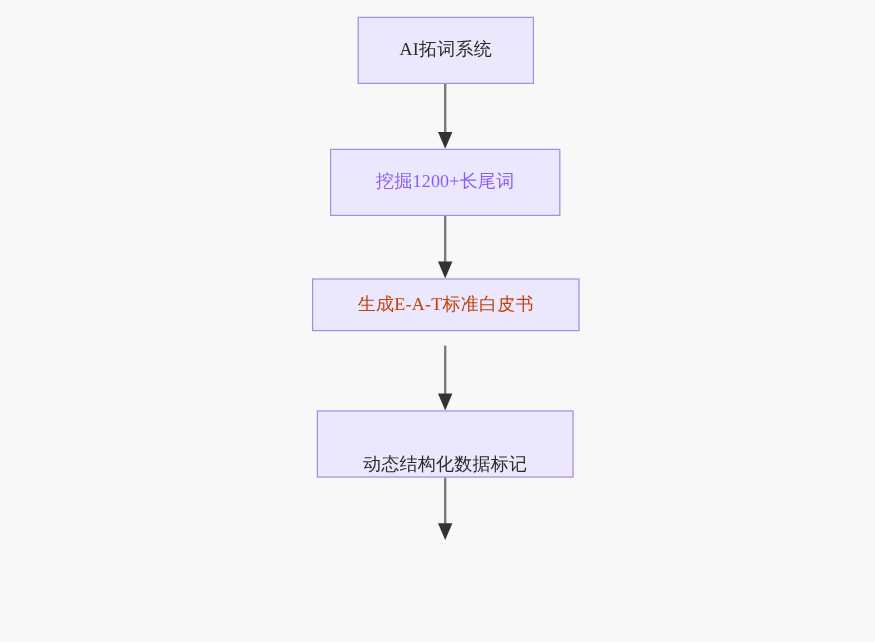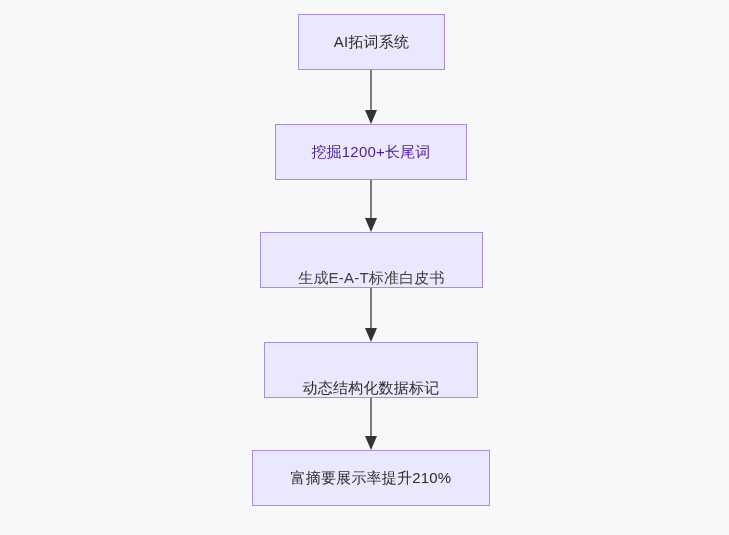--- a/index.html
+++ b/index.html
@@ -43,45 +43,45 @@
   .connector svg {
     display: block;
     width: 100%;
     height: 100%;
     overflow: visible;
   }
 </style>
 </head>
 <body>
 
-<div id="flowchart" style="background: rgb(248, 248, 248);">
+<div id="flowchart" style="background: rgb(248, 248, 248); font-family: Liberation Serif, serif;">
 
   <div class="node" id="node-0" style="left: 298px; top: 14px; width: 147px; height: 56px; background: rgb(235, 231, 252); border-color: rgb(169, 139, 224); color: rgb(43, 43, 43);">
     <span class="node-label">AI拓词系统</span>
   </div>
 
   <div class="connector" id="conn-0" style="left: 358px; top: 70px; height: 54px;">
     <svg viewBox="0 0 26 54" preserveAspectRatio="none">
       <line x1="13" y1="0" x2="13" y2="42" stroke="#7a7a7a" stroke-width="2"></line>
       <polygon points="13,54 7,40 19,40" fill="#333333"></polygon>
     </svg>
   </div>
 
-  <div class="node" id="node-1" style="left: 275px; top: 124px; width: 192px; height: 56px; background: rgb(235, 231, 252); border-color: rgb(169, 139, 224); color: #4c1d95;">
+  <div class="node" id="node-1" style="left: 275px; top: 124px; width: 192px; height: 56px; background: rgb(235, 231, 252); border-color: rgb(169, 139, 224); color: #8b5cf6;">
     <span class="node-label">挖掘1200+长尾词</span>
   </div>
 
   <div class="connector" id="conn-1" style="left: 358px; top: 180px; height: 52px;">
     <svg viewBox="0 0 26 52" preserveAspectRatio="none">
       <line x1="13" y1="0" x2="13" y2="40" stroke="#7a7a7a" stroke-width="2"></line>
       <polygon points="13,52 7,38 19,38" fill="#333333"></polygon>
     </svg>
   </div>
 
-  <div class="node" id="node-2" style="left: 260px; top: 232px; width: 223px; height: 56px; background: rgb(235, 231, 252); border-color: rgb(169, 139, 224); color: #404040; align-items: flex-end;">
+  <div class="node" id="node-2" style="left: 260px; top: 232px; width: 223px; height: 44px; background: rgb(235, 231, 252); border-color: rgb(169, 139, 224); color: #c2410c;">
     <span class="node-label">生成E-A-T标准白皮书</span>
   </div>
 
   <div class="connector" id="conn-2" style="left: 358px; top: 288px; height: 54px;">
     <svg viewBox="0 0 26 54" preserveAspectRatio="none">
       <line x1="13" y1="0" x2="13" y2="42" stroke="#7a7a7a" stroke-width="2"></line>
       <polygon points="13,54 7,40 19,40" fill="#333333"></polygon>
     </svg>
   </div>
 
@@ -89,17 +89,14 @@
     <span class="node-label">动态结构化数据标记</span>
   </div>
 
   <div class="connector" id="conn-3" style="left: 358px; top: 398px; height: 52px;">
     <svg viewBox="0 0 26 52" preserveAspectRatio="none">
       <line x1="13" y1="0" x2="13" y2="40" stroke="#7a7a7a" stroke-width="2"></line>
       <polygon points="13,52 7,38 19,38" fill="#333333"></polygon>
     </svg>
   </div>
 
-  <div class="node" id="node-4" style="left: 252px; top: 450px; width: 238px; height: 56px; background: rgb(235, 231, 252); border-color: rgb(169, 139, 224); color: rgb(43, 43, 43);">
-    <span class="node-label">富摘要展示率提升210%</span>
-  </div>
 
 </div>
 
 </body></html>

